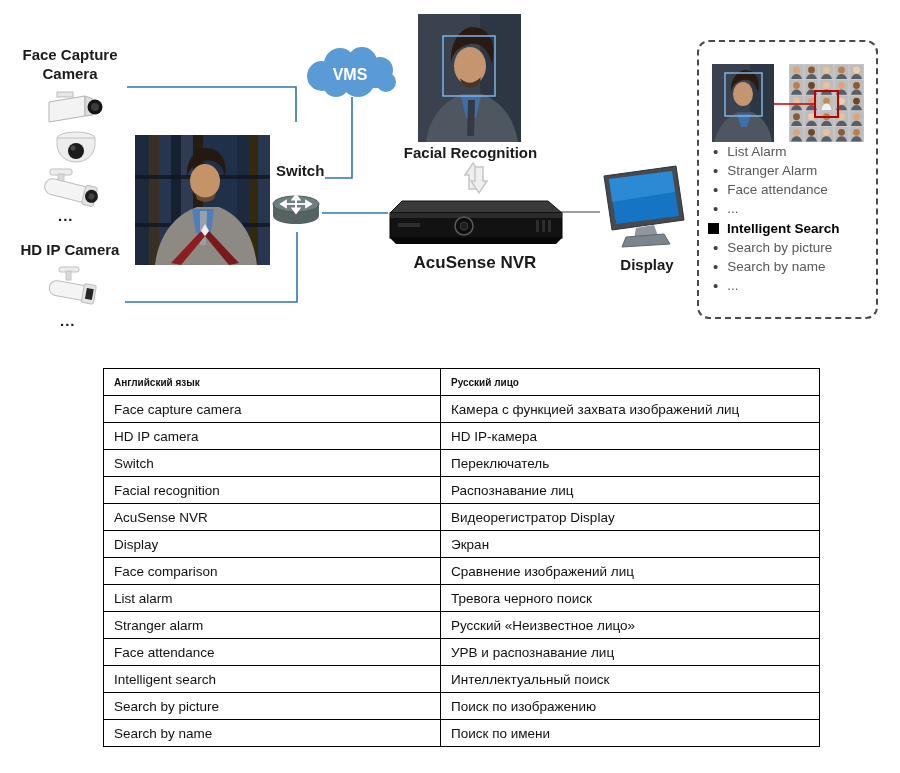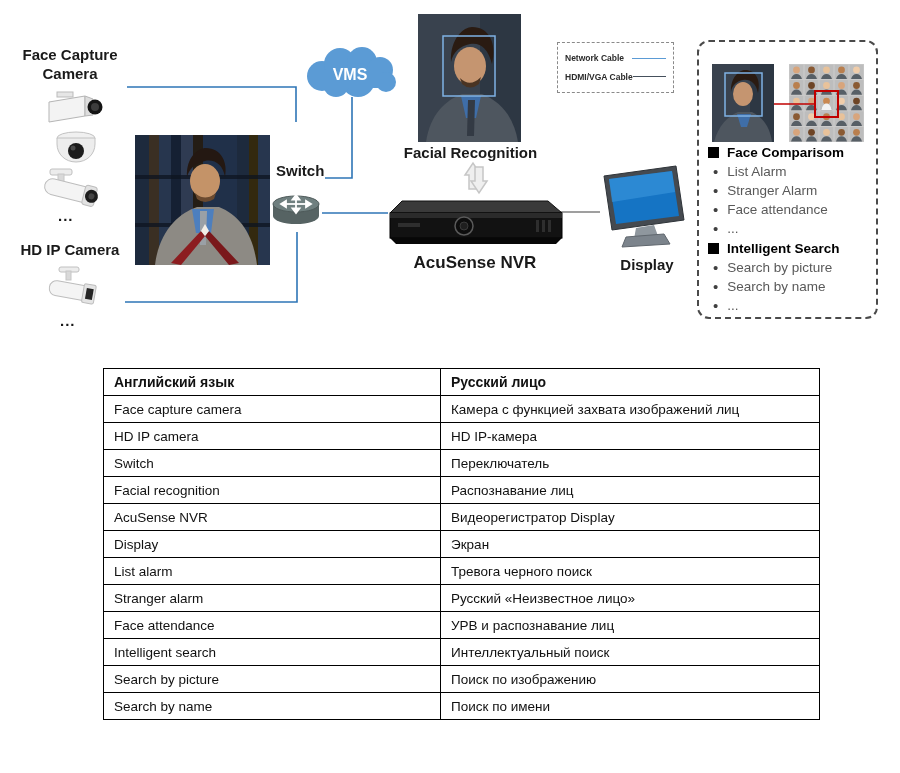--- a/index.html
+++ b/index.html
@@ -45,21 +45,21 @@
   
   #xtable {
     position:absolute; left:103px; top:368px; width:716px;
     border-collapse:collapse; table-layout:fixed; z-index:1;
   }
   #xtable td, #xtable th {
     border:1.5px solid #000; font-size:13.5px; color:#111;
     padding:0 0 0 10px; height:27px; text-align:left; vertical-align:middle;
     white-space:nowrap; overflow:hidden; font-weight:normal;
   }
-  #xtable th { font-weight:bold; font-size:14px; }
+  #xtable th { font-weight:bold; font-size:10px; }
   .col-en { width:337px; } .col-ru { width:379px; }
 </style>
 </head>
 <body>
 
 <div id="diagram">
 
   <svg id="connections" width="900" height="350">
     <polyline points="127,87 296,87 296,122" fill="none" stroke="#2E75B6" stroke-width="1.6"></polyline>
     <polyline points="125,302 297,302 297,232" fill="none" stroke="#2E75B6" stroke-width="1.6"></polyline>
@@ -201,30 +201,20 @@
 
   <svg class="node" style="left:596px; top:164px;" width="96" height="86">
     <polygon points="8,12 80,2 88,56 16,66" fill="#454a50" stroke="#2e3338"></polygon>
     <polygon points="13,15 76,7 83,52 20,60" fill="#1574c4"></polygon>
     <polygon points="13,15 76,7 79,28 16,38" fill="#3f9be0" opacity="0.55"></polygon>
     <polygon points="40,64 58,61 62,72 38,75" fill="#8f979e"></polygon>
     <polygon points="30,73 68,70 74,80 26,83" fill="#7c848c" stroke="#5f666d"></polygon>
   </svg>
   <div class="node lbl" style="left:603px; top:256px; width:88px;">Display</div>
 
-  <div id="legend">
-    <div class="legend-row">
-      <span class="txt">Network Cable</span>
-      <span class="legend-line net"></span>
-    </div>
-    <div class="legend-row">
-      <span class="txt">HDMI/VGA Cable</span>
-      <span class="legend-line hdmi"></span>
-    </div>
-  </div>
 
   <div id="feature-panel">
     <svg class="abs" style="left:13px; top:22px;" width="62" height="78">
       <rect width="62" height="78" fill="#39424e"></rect>
       <rect x="38" width="24" height="78" fill="#2d3743"></rect>
       <path d="M2,78 C6,62 16,52 26,48 L40,48 C52,54 58,64 60,78 Z" fill="#4e565f"></path>
       <path d="M25,50 L39,50 L35,63 L29,63 Z" fill="#3f6ea8"></path>
       <ellipse cx="31" cy="30" rx="10" ry="12" fill="#c59570"></ellipse>
       <path d="M19,28 C18,13 28,6 33,6 C44,6 49,16 46,29 C44,19 38,15 31,16 C25,17 20,21 19,28 Z" fill="#2a1b12"></path>
       <rect x="13" y="9" width="37" height="43" fill="none" stroke="#7fb2e5" stroke-width="1.5"></rect>
@@ -266,24 +256,20 @@
       <use href="#pf" x="60.5" y="62.9" style="color:#b97f4e"></use>
       <path d="M32,46.3 C33.5,41 35.5,39.5 37.5,39.5 C39.5,39.5 41.5,41 43,46.3 Z" fill="#f2f2f2"></path>
       <rect x="26" y="27" width="23" height="26" fill="none" stroke="#C00000" stroke-width="2"></rect>
     </svg>
 
     <svg id="panel-overlay" width="181" height="110">
       <line x1="75" y1="62" x2="116" y2="62" stroke="#C00000" stroke-width="1.6"></line>
     </svg>
 
     <div class="panel-list">
-      <div class="sec-title">
-        <span class="sq"></span>
-        <span>Face Comparisom</span>
-      </div>
       <div class="sec-item">
           <span class="blt">•</span>
           <span>List Alarm</span>
         </div>
       <div class="sec-item">
           <span class="blt">•</span>
           <span>Stranger Alarm</span>
         </div>
       <div class="sec-item">
           <span class="blt">•</span>
@@ -343,20 +329,24 @@
       </tr>
     <tr>
         <td>AcuSense NVR</td>
         <td>Видеорегистратор Display</td>
       </tr>
     <tr>
         <td>Display</td>
         <td>Экран</td>
       </tr>
     <tr>
+        <td>Face comparison</td>
+        <td>Сравнение изображений лиц</td>
+      </tr>
+    <tr>
         <td>List alarm</td>
         <td>Тревога черного поиск</td>
       </tr>
     <tr>
         <td>Stranger alarm</td>
         <td>Русский «Неизвестное лицо»</td>
       </tr>
     <tr>
         <td>Face attendance</td>
         <td>УРВ и распознавание лиц</td>

